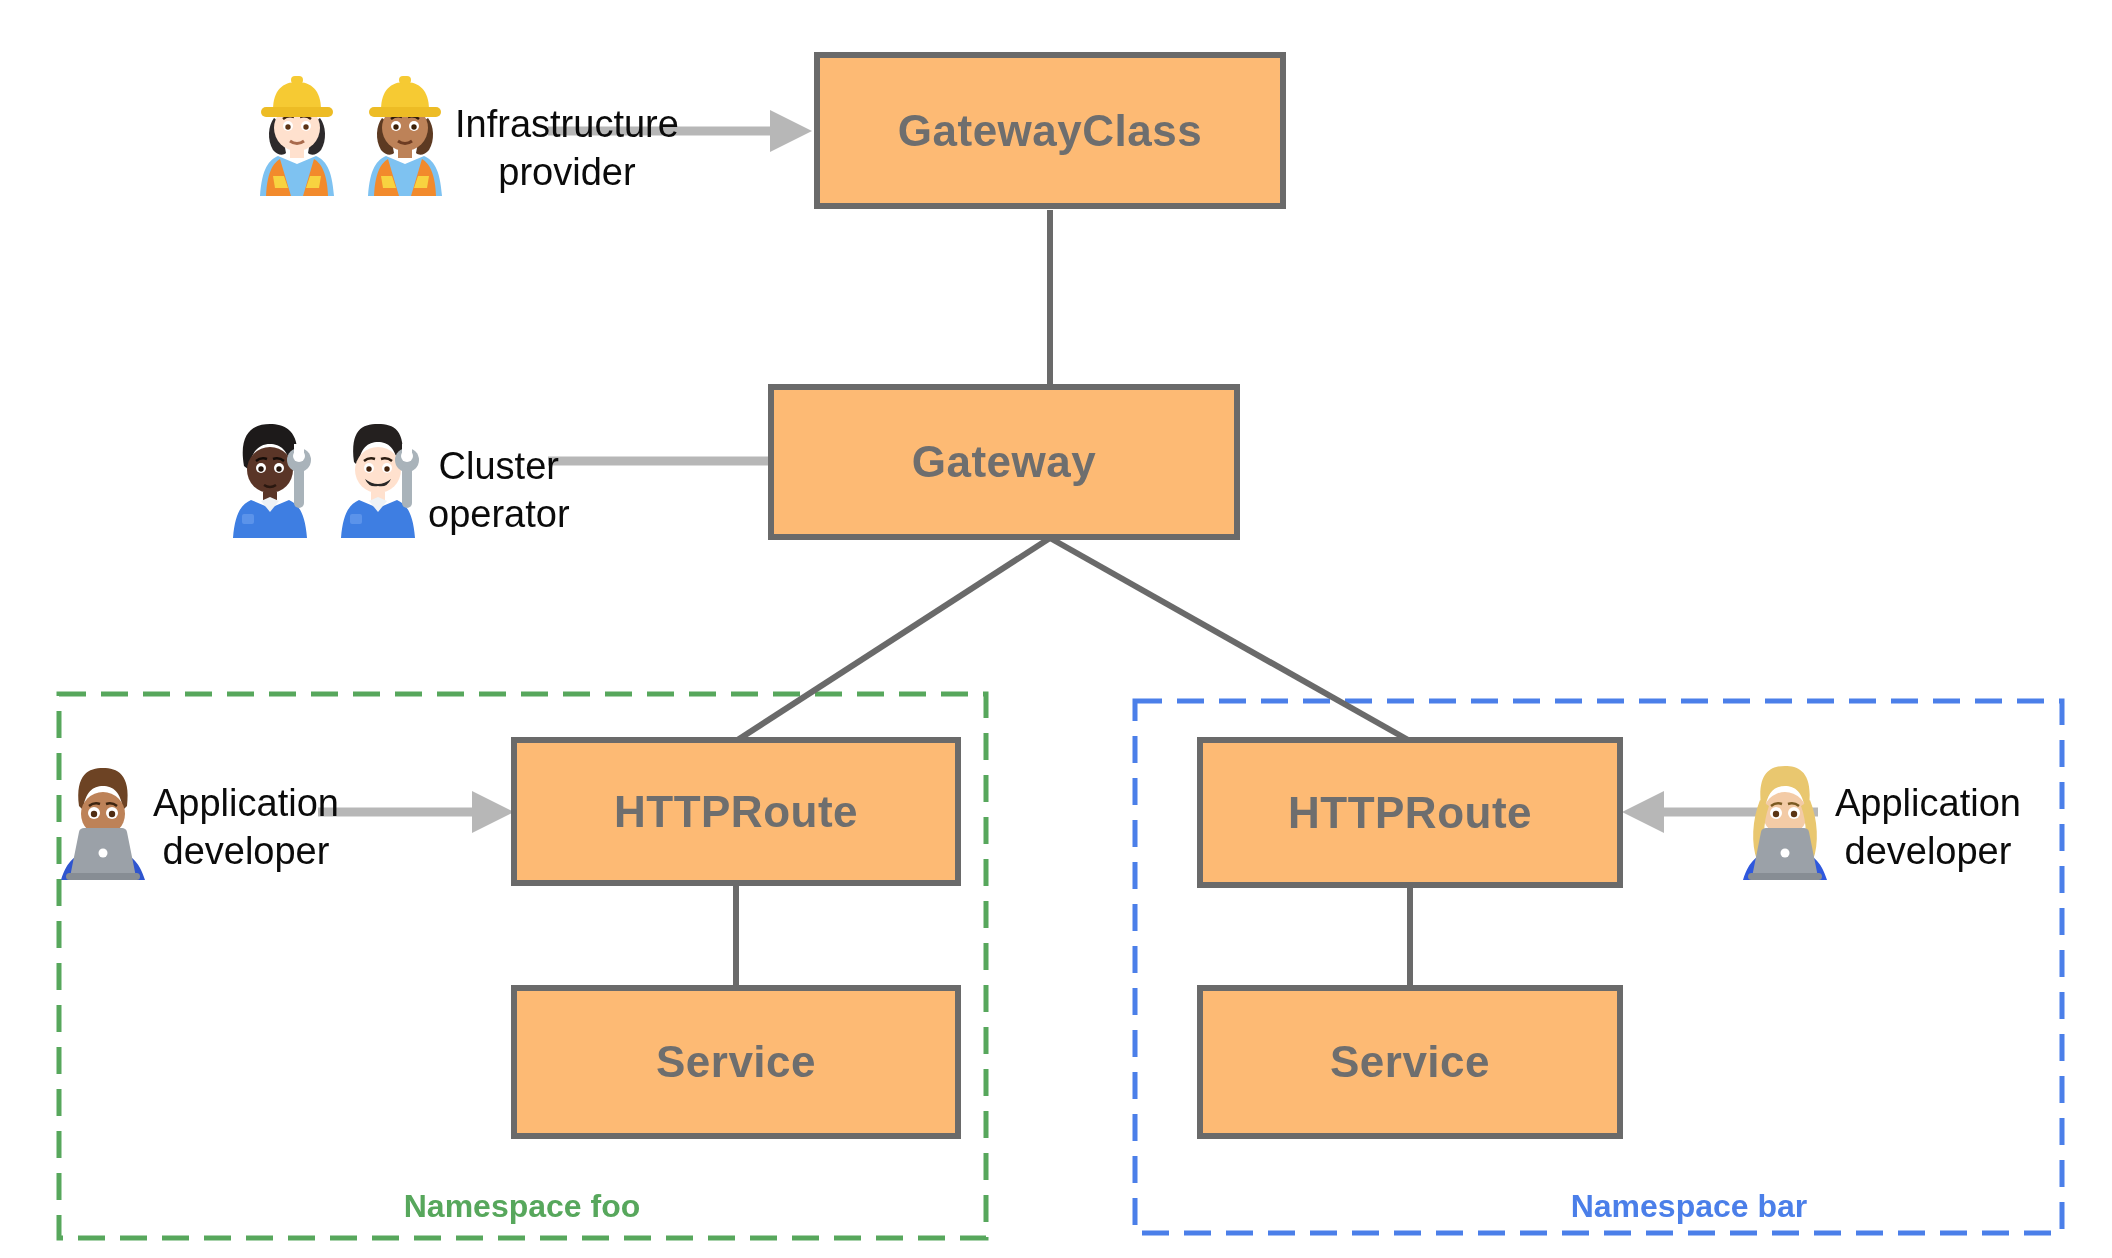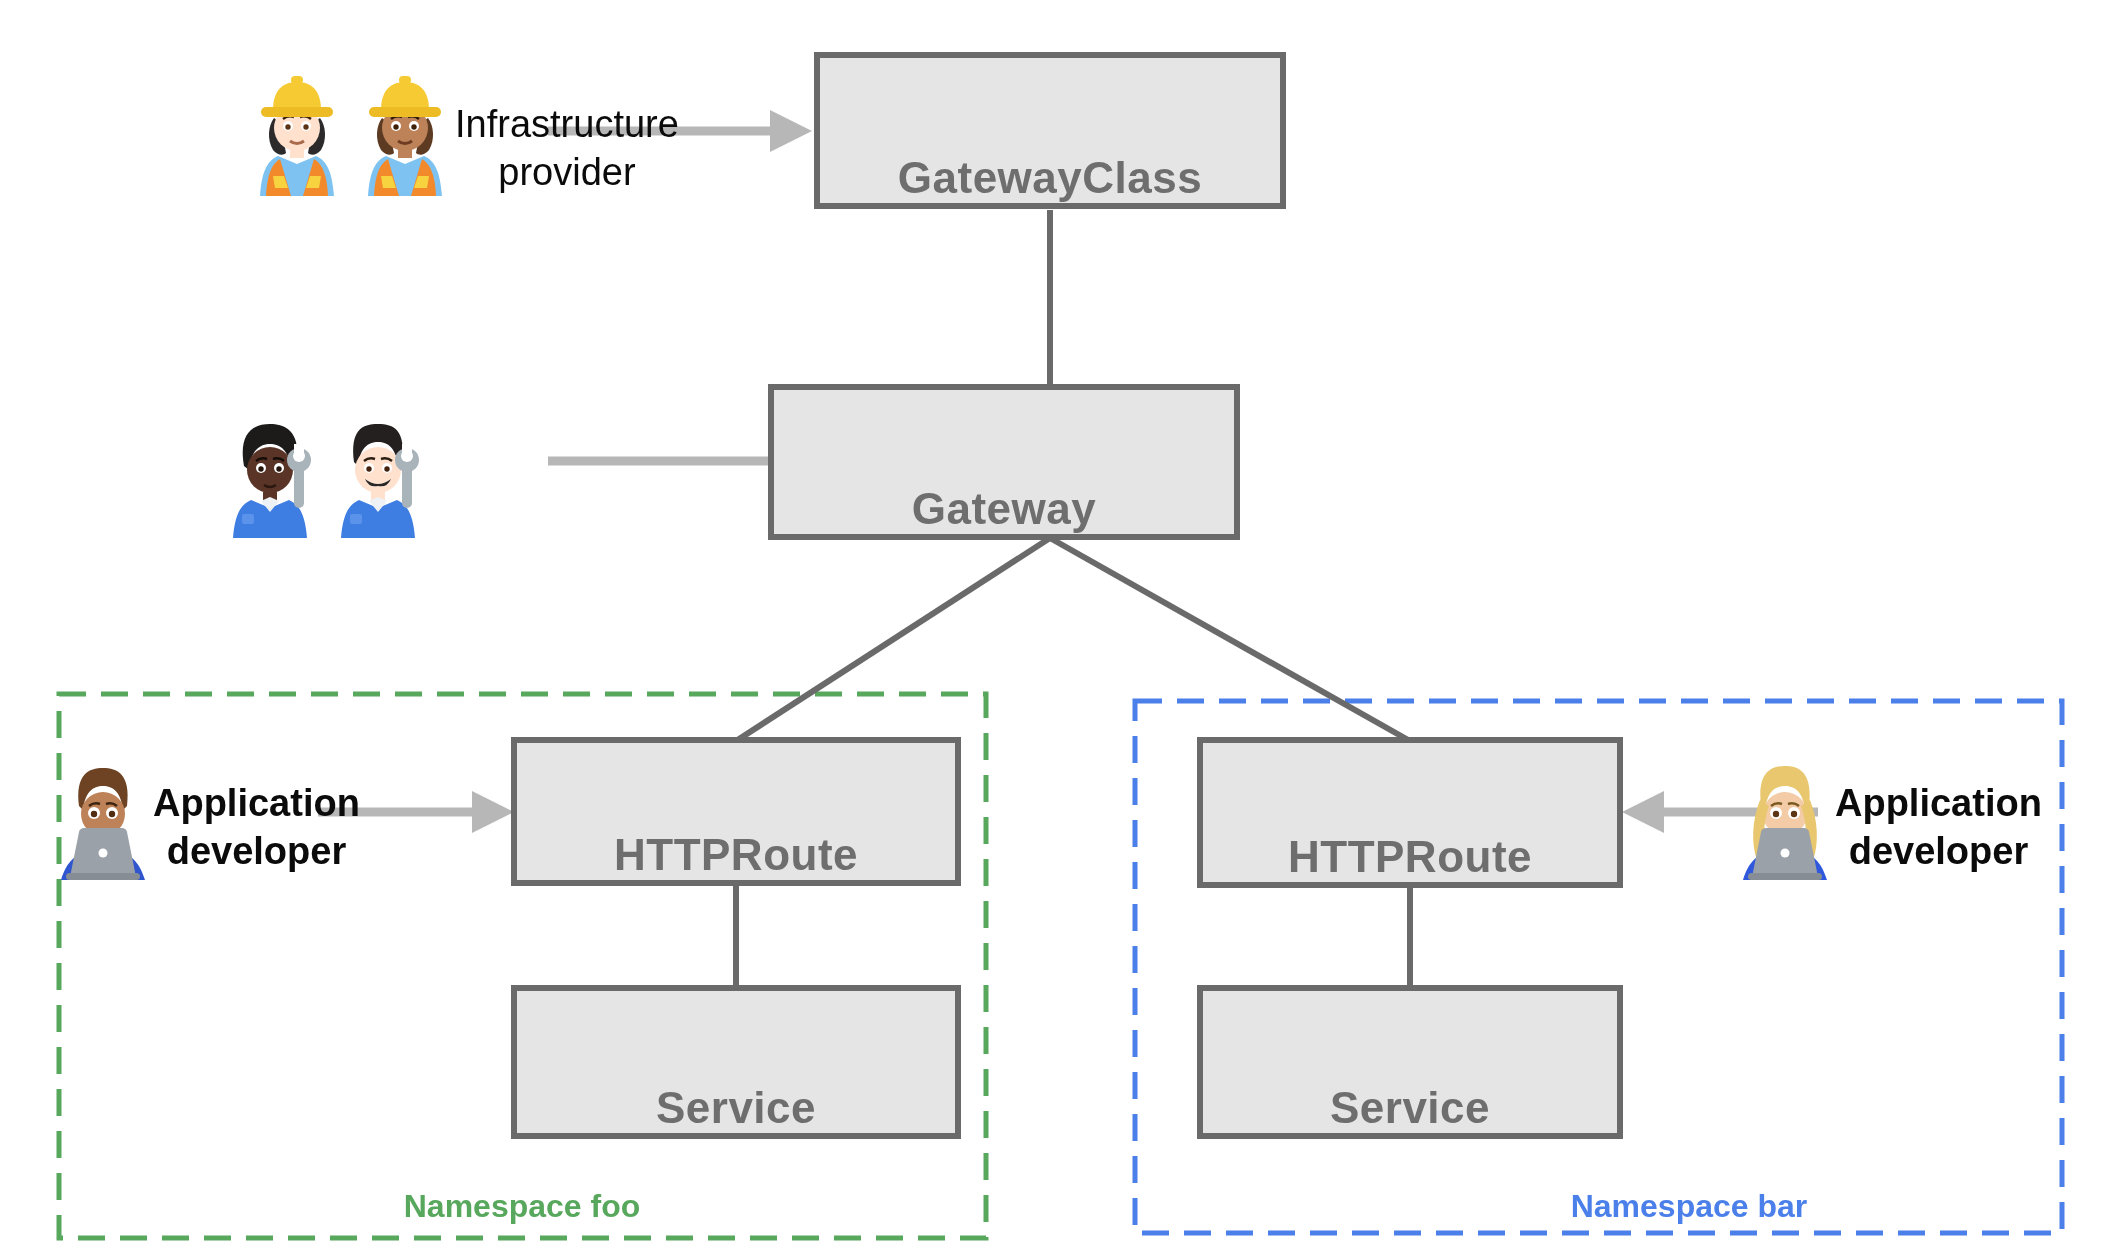--- a/index.html
+++ b/index.html
@@ -18,24 +18,24 @@
 
   .connector { stroke: var(--line-gray); stroke-width: 6; fill: none; }
   .arrow-shaft { stroke: var(--arrow-gray); stroke-width: 9; fill: none; }
   .arrow-head { fill: var(--arrow-gray); stroke: none; }
   .ns-rect { fill: none; stroke-width: 5; stroke-dasharray: 27 15; }
   .ns-rect-foo { stroke: var(--namespace-foo-green); }
   .ns-rect-bar { stroke: var(--namespace-bar-blue); }
 
   .node {
     position: absolute;
-    background: #e5e5e5;
+    background: #fdba74;
     border: 6px solid var(--line-gray);
     display: flex;
-    align-items: flex-end;
+    align-items: center;
     justify-content: center;
   }
   .node-label {
     font-size: 44px;
     font-weight: bold;
     color: var(--box-text-gray);
     letter-spacing: 0.5px;
     white-space: nowrap;
   }
   #gwclass { left: 814px; top: 52px;  width: 472px; height: 157px; }
@@ -70,21 +70,21 @@
 
   .persona-icons { display: flex; gap: 8px; }
   .persona-label {
     font-size: 38px;
     line-height: 1.27;
     color: var(--label-black);
     text-align: center;
   }
   .persona-label span { display: block; }
   .gap-lg { margin-top: 36px; }
-  .gap-sm { margin-top: 26px; font-weight: bold; }
+  .gap-sm { margin-top: 26px; }
 </style>
 </head>
 <body>
 
 <div class="stage">
 
   <svg class="svg-layer" width="2112" height="1258" viewBox="0 0 2112 1258">
 
     <rect class="ns-rect ns-rect-foo" x="59" y="694" width="927" height="544"></rect>
     <rect class="ns-rect ns-rect-bar" x="1135" y="701" width="927" height="532"></rect>
@@ -226,20 +226,24 @@
         <rect x="22" y="108" width="12" height="10" rx="2" fill="#5b93ea"></rect>
         <g>
           <rect x="74" y="38" width="10" height="14" fill="#ffffff"></rect>
           <circle cx="79" cy="54" r="12" fill="#a9b3ba"></circle>
           <circle cx="79" cy="50" r="6" fill="#ffffff"></circle>
           <rect x="74" y="40" width="10" height="12" fill="#ffffff"></rect>
           <rect x="74" y="60" width="10" height="42" rx="5" fill="#a9b3ba"></rect>
         </g>
       </svg>
     </div>
+    <div class="persona-label gap-lg">
+      <span>Cluster</span>
+      <span>operator</span>
+    </div>
   </div>
 
   <div class="persona" id="persona-dev-foo">
     <div class="persona-icons">
       <svg width="100" height="132" viewBox="0 0 100 132">
         <path d="M26,58 C22,26 36,20 50,20 C64,20 78,26 74,58 L70,62 C68,44 60,38 50,38 C40,38 32,44 30,62 Z" fill="#6d4324"></path>
         <circle cx="50" cy="66" r="22" fill="#bd8258"></circle>
         <path d="M36,58 q5,-4 11,-2" stroke="#3c2410" stroke-width="2.5" fill="none"></path>
         <path d="M53,56 q6,-2 11,2" stroke="#3c2410" stroke-width="2.5" fill="none"></path>
         <circle cx="41" cy="65" r="6" fill="#fff"></circle>

